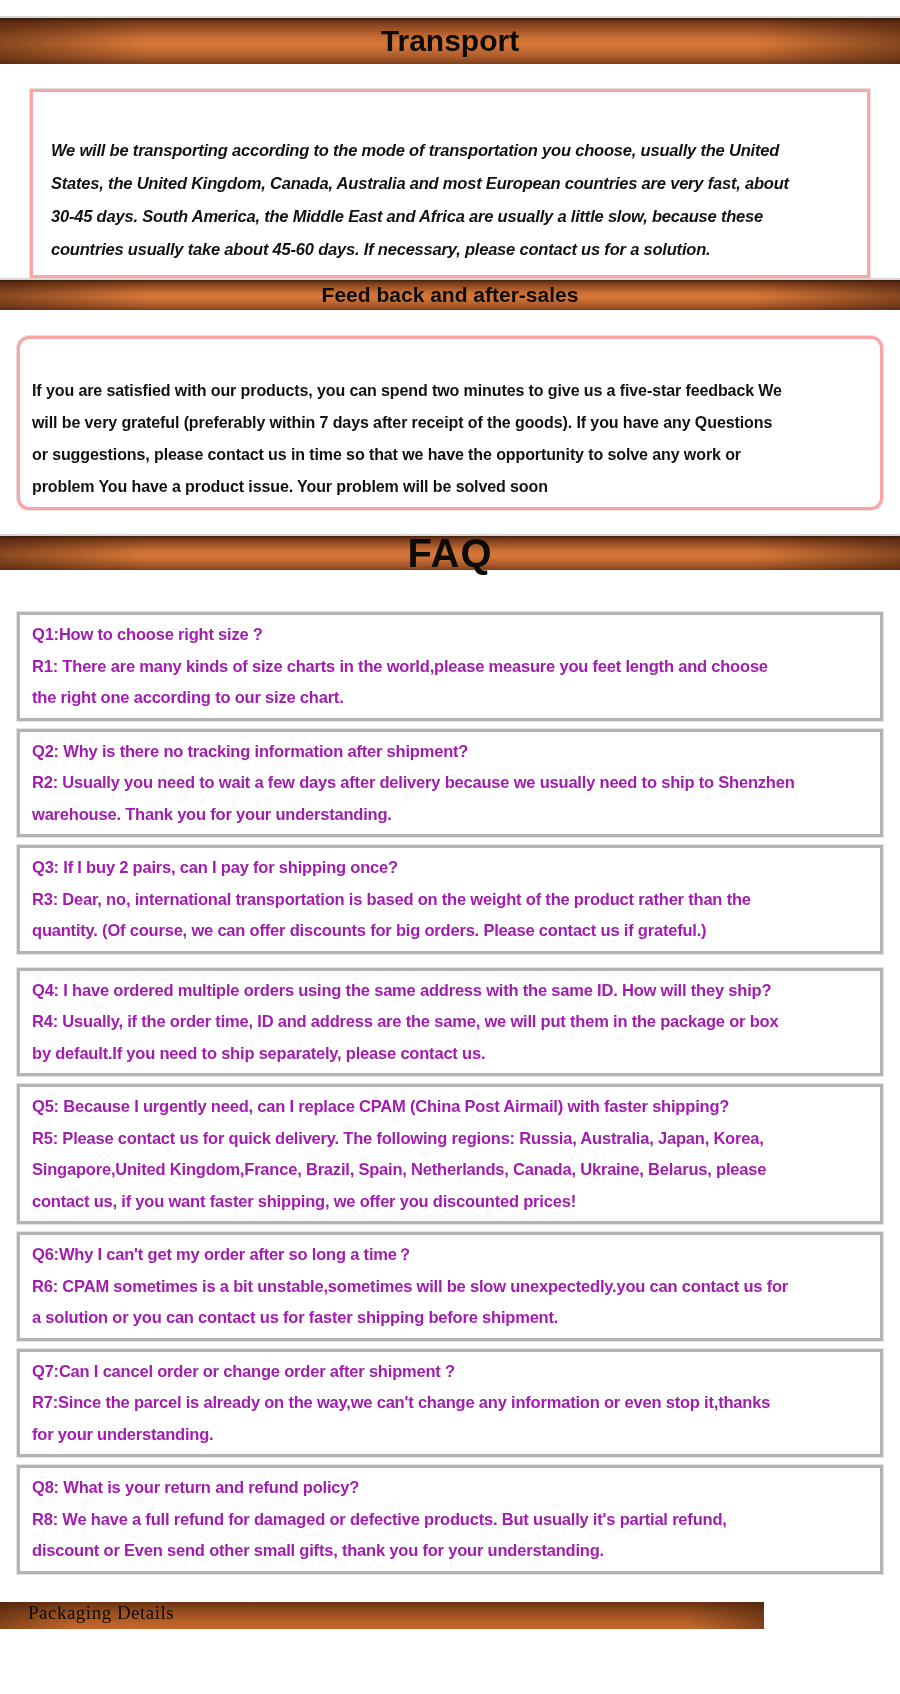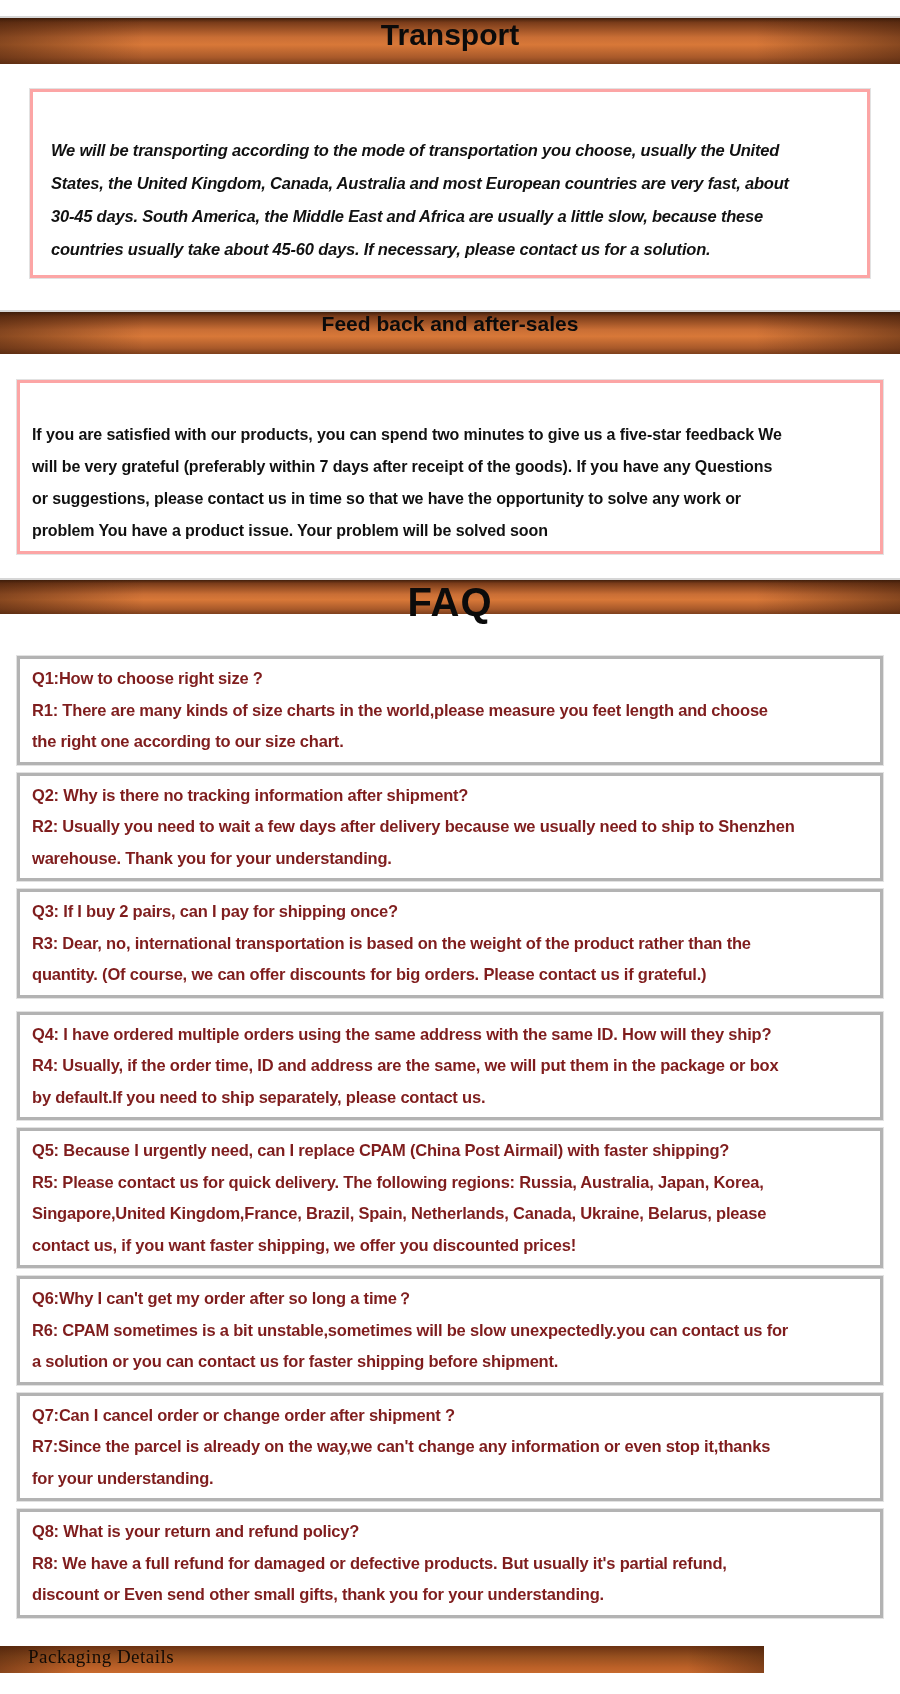--- a/index.html
+++ b/index.html
@@ -7,60 +7,60 @@
     width:900px;height:1694px;overflow:hidden;position:relative;
     font-family:"Liberation Sans", sans-serif;color:#111;
   }
   
   .banner{
     width:900px;box-sizing:border-box;
     border-top:2px solid #d6d6d6;
     background:
       linear-gradient(90deg, rgba(58,26,8,0.50) 0%, rgba(58,26,8,0) 16%, rgba(58,26,8,0) 84%, rgba(58,26,8,0.50) 100%),
       linear-gradient(180deg, #42200c 0%, #7a3c1a 10%, #c96e35 42%, #d87838 58%, #a8592a 86%, #7e401c 100%);
-    display:flex;align-items:flex-start;justify-content:center;
+    display:flex;align-items:center;justify-content:center;
   }
   .banner .banner-label{
     font-weight:bold;color:#0b0b0b;letter-spacing:0;
   }
   .banner-transport{margin-top:16px;height:48px;}
   .banner-transport .banner-label{font-size:30px;}
-  .banner-feedback{margin-top:32px;height:44px;}
+  .banner-feedback{height:32px;}
   .banner-feedback .banner-label{font-size:21px;}
   .banner-faq{margin-top:24px;height:36px;}
   .banner-faq .banner-label{font-size:40px;letter-spacing:1px;}
   
   .text-box{
     box-sizing:border-box;background:#ffffff;
     border:3px solid #fca5a5;
     box-shadow:0 0 0 1px #e2e2e2;
     white-space:pre-line;
   }
   .transport-box{
     margin:25px 30px 0 30px;
     padding:9px 18px;
     font-size:16.5px;font-weight:bold;font-style:italic;
     line-height:33px;letter-spacing:-0.2px;
   }
   .feedback-box{
     margin:26px 17px 0 17px;
     padding:4px 12px;
     font-size:16px;font-weight:600;
-    line-height:32px;letter-spacing:-0.1px;
+    line-height:32px;letter-spacing:-0.1px;border-radius:12px;
   }
   
   .faq-list{margin-top:42px;}
   .qa-box{
     box-sizing:border-box;margin:0 17px 8px 17px;
     padding:4px 12px;background:#fff;
     border:3px solid #b3b3b3;
     box-shadow:0 0 0 1px #e2e2e2;
   }
   .qa-q,.qa-a{
-    font-size:16.5px;font-weight:bold;color:#7f1d1d;
+    font-size:16.5px;font-weight:bold;color:#a21caf;
     line-height:31.5px;letter-spacing:-0.2px;white-space:pre-line;
   }
   
   .banner-packaging{
     margin-top:28px;width:764px;height:27px;box-sizing:border-box;
     background:
       linear-gradient(90deg, rgba(58,26,8,0.45) 0%, rgba(58,26,8,0) 10%, rgba(58,26,8,0) 90%, rgba(58,26,8,0.45) 100%),
       linear-gradient(180deg, #6b3212 0%, #97501f 40%, #bd6128 80%, #c76a2e 100%);
     display:flex;align-items:flex-start;
   }

